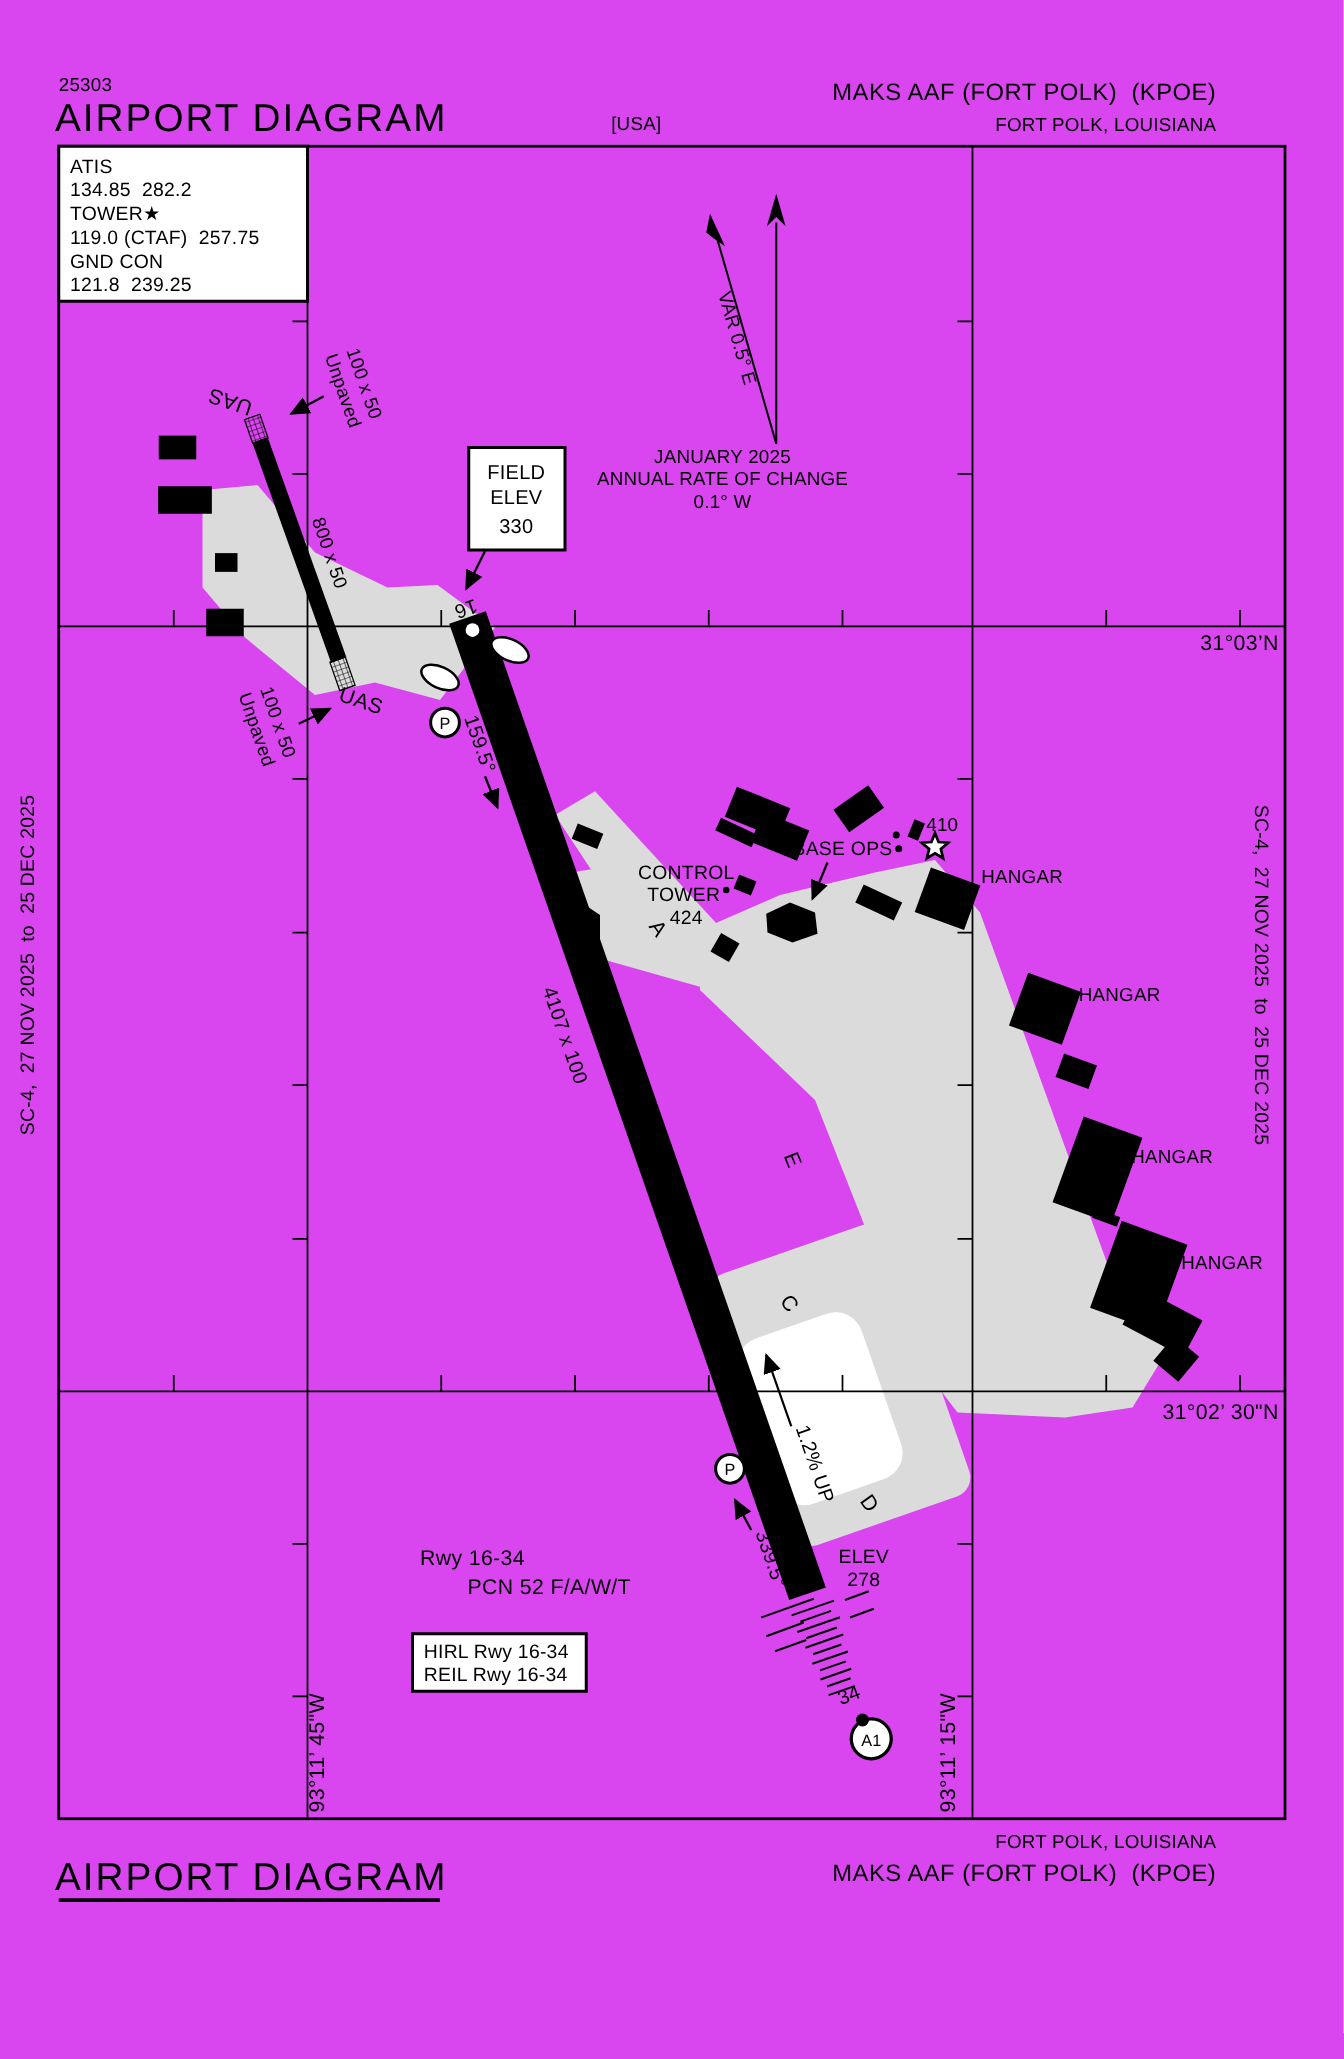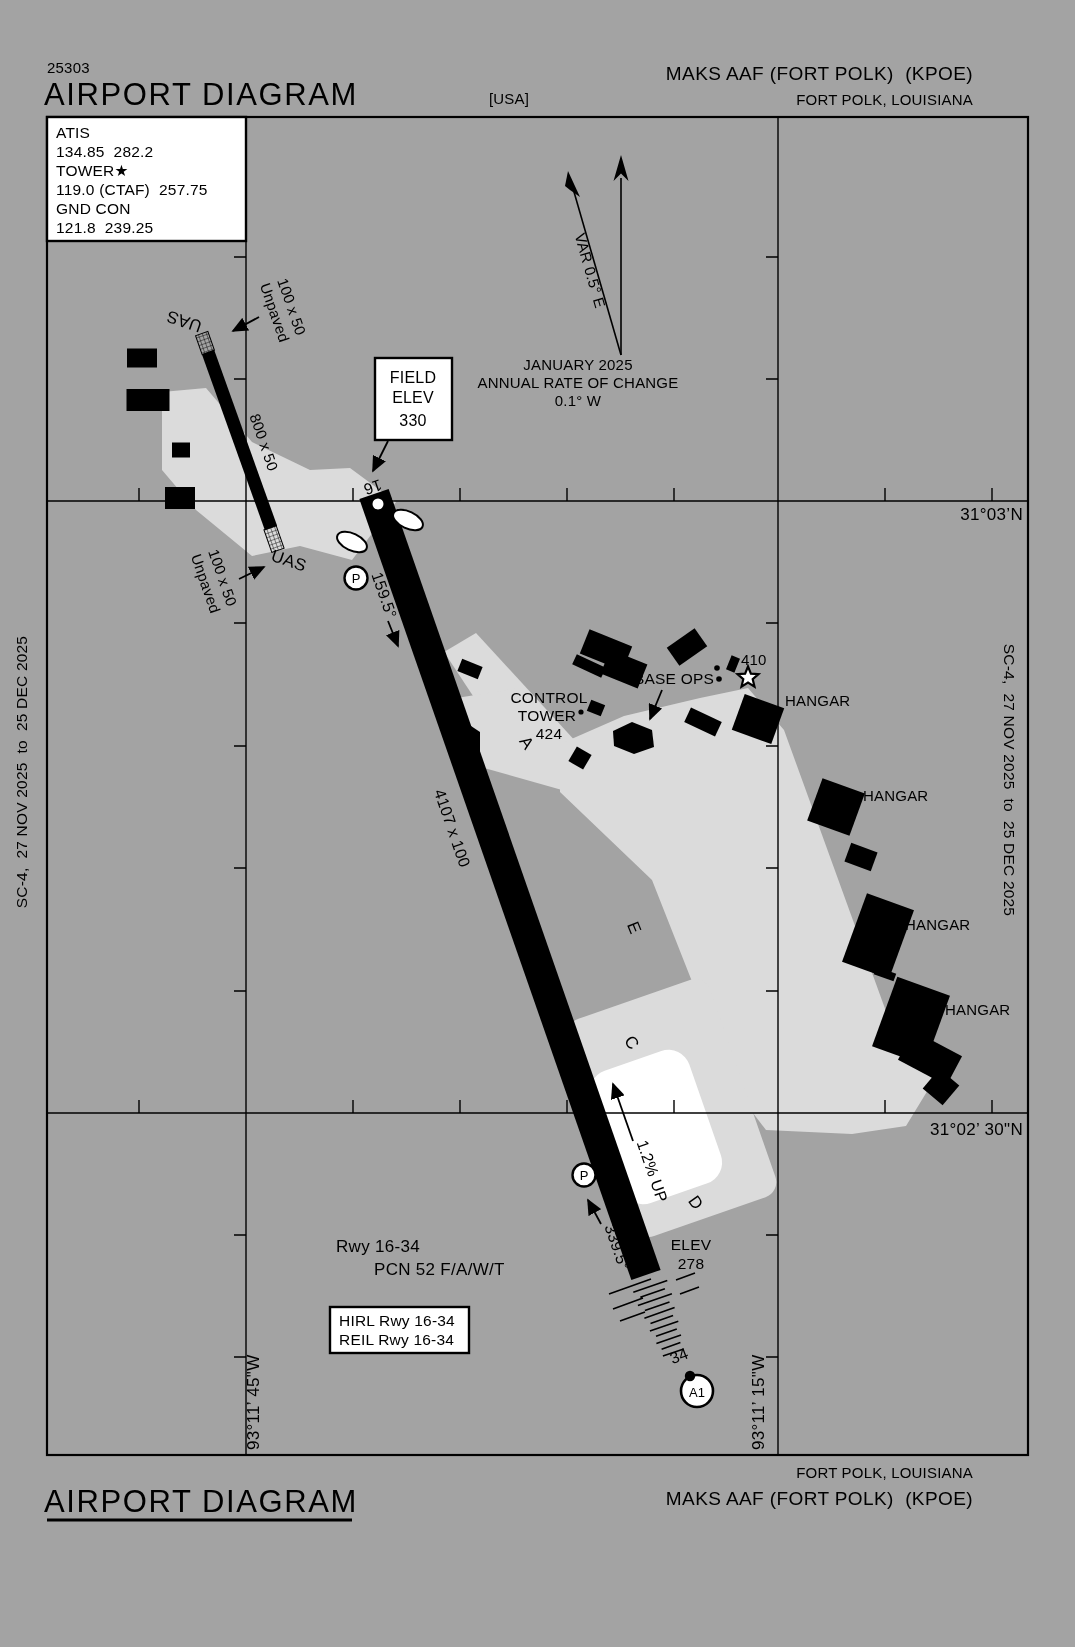--- a/index.html
+++ b/index.html
@@ -1,16 +1,16 @@
 <!DOCTYPE html>
 <html><head>
 <meta charset="utf-8">
 <style>
   html,body{margin:0;padding:0;background:#fff;}
-  .page{position:relative;width:1075px;height:1647px;background:#a3a3a3;overflow:hidden;}
+  .page{position:relative;width:1075px;height:1647px;background:#d946ef;overflow:hidden;}
   svg{position:absolute;left:0;top:0;}
   text{font-family:"Liberation Sans",sans-serif;fill:#000;}
   .f13{font-size:13px;}
   .f15{font-size:15px;letter-spacing:.2px;}
   .f155{font-size:15.5px;letter-spacing:.2px;}
   .f16{font-size:16px;letter-spacing:.2px;}
   .f17{font-size:17px;letter-spacing:.3px;}
   .f19{font-size:19px;letter-spacing:.4px;}
   .title{font-size:31px;letter-spacing:1.6px;}
   .ln{stroke:#000;stroke-width:1.4;fill:none;}

